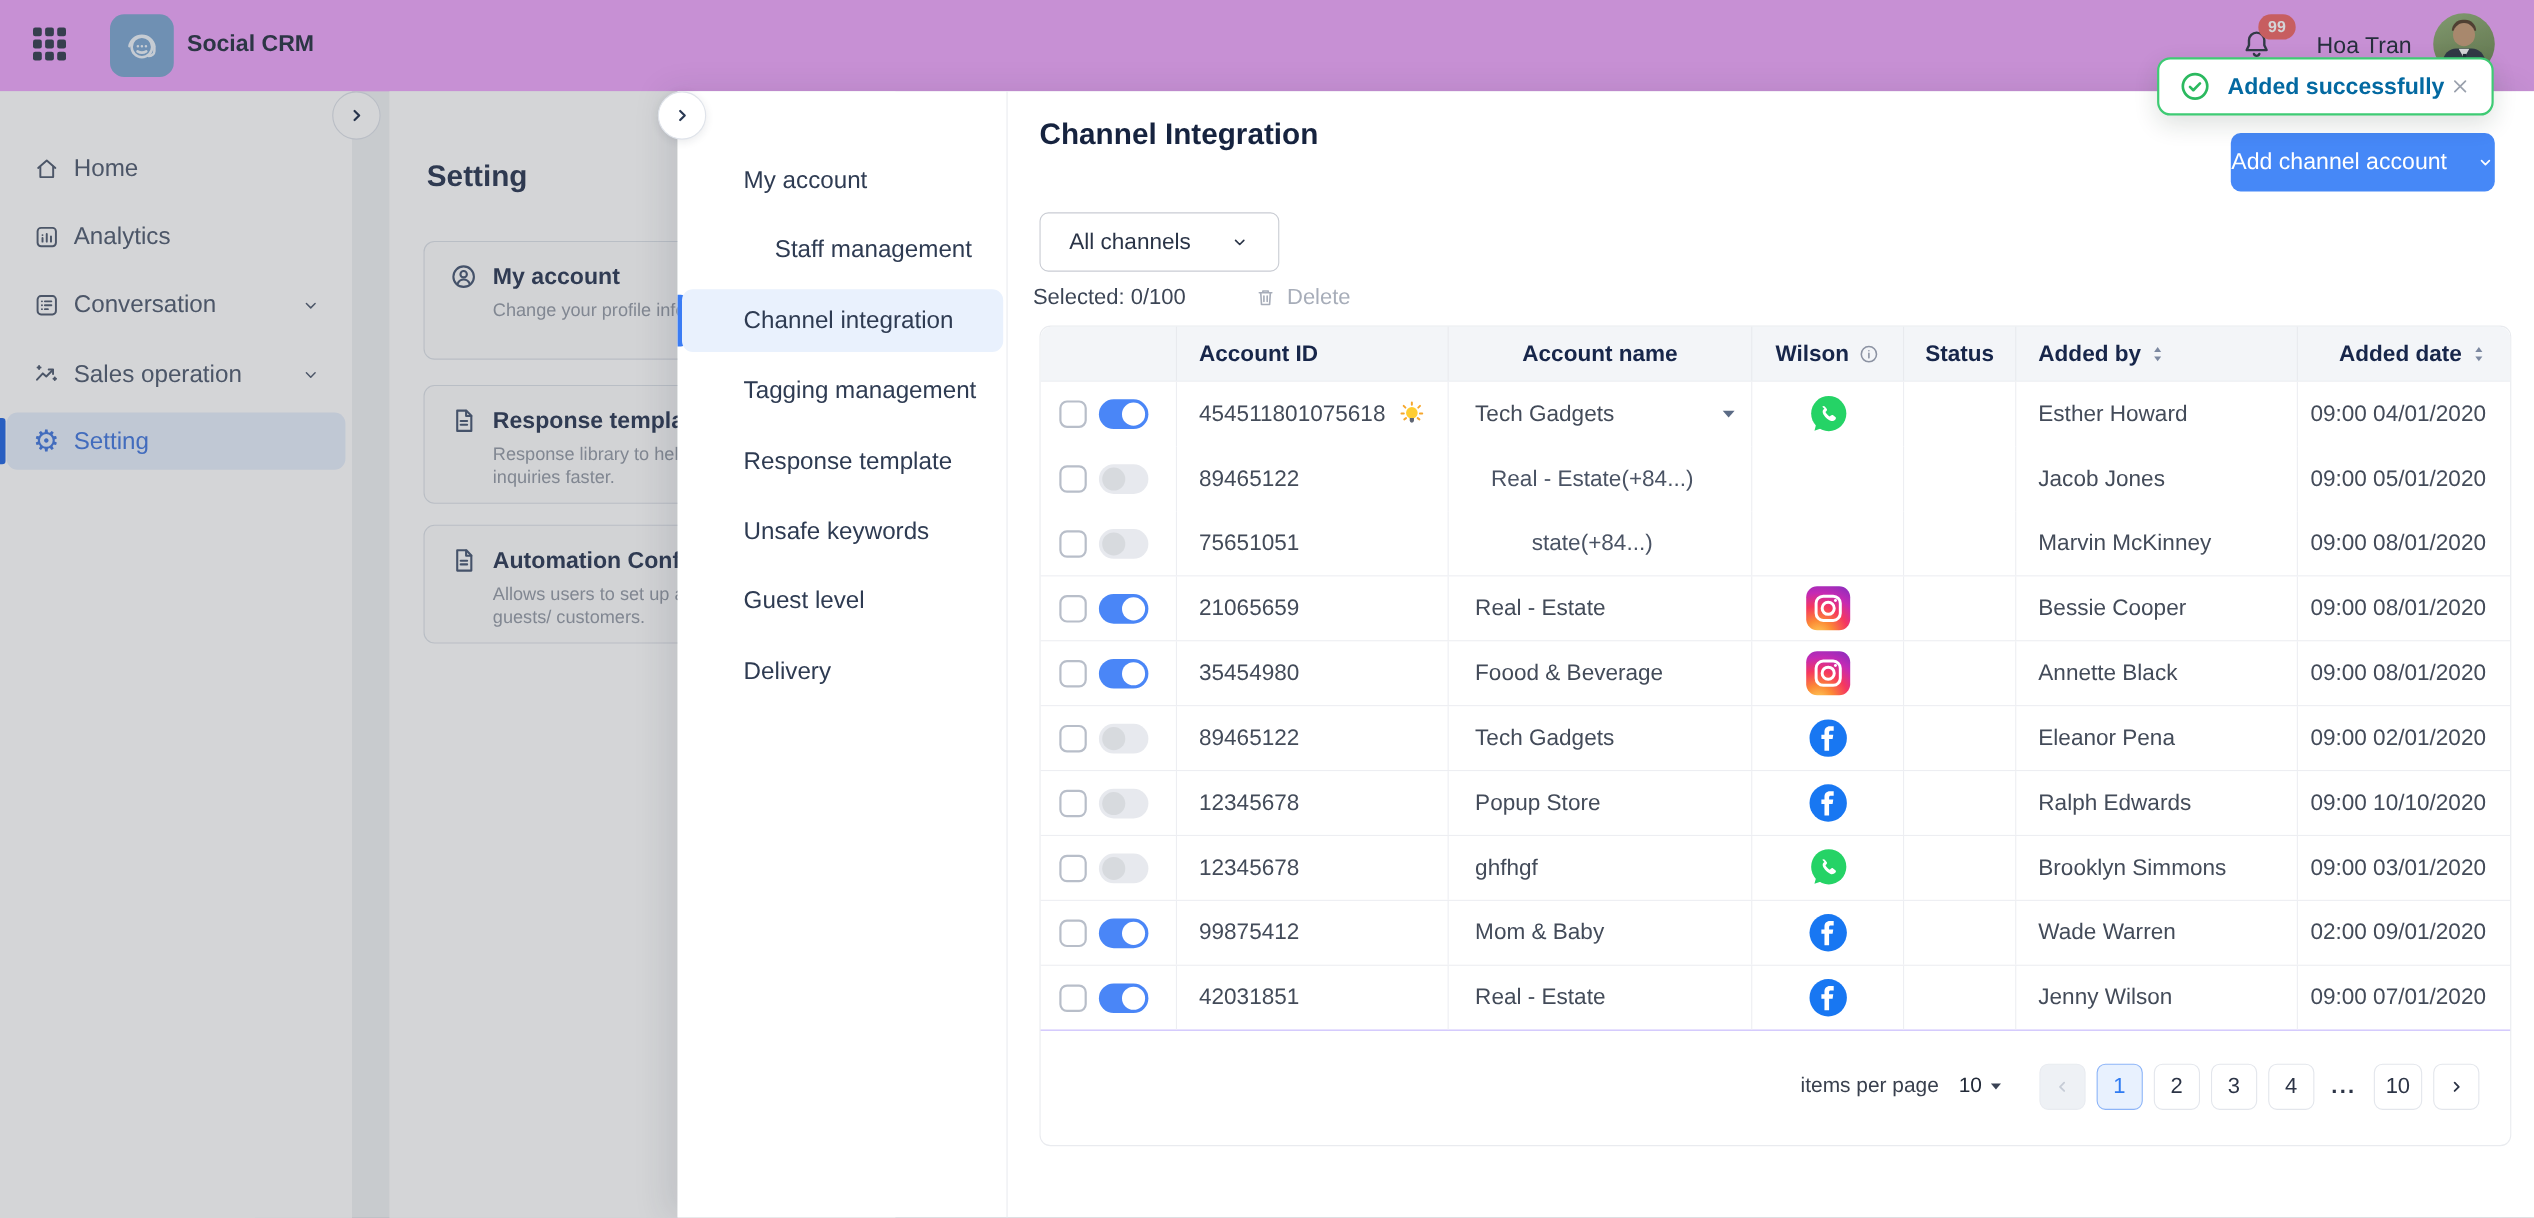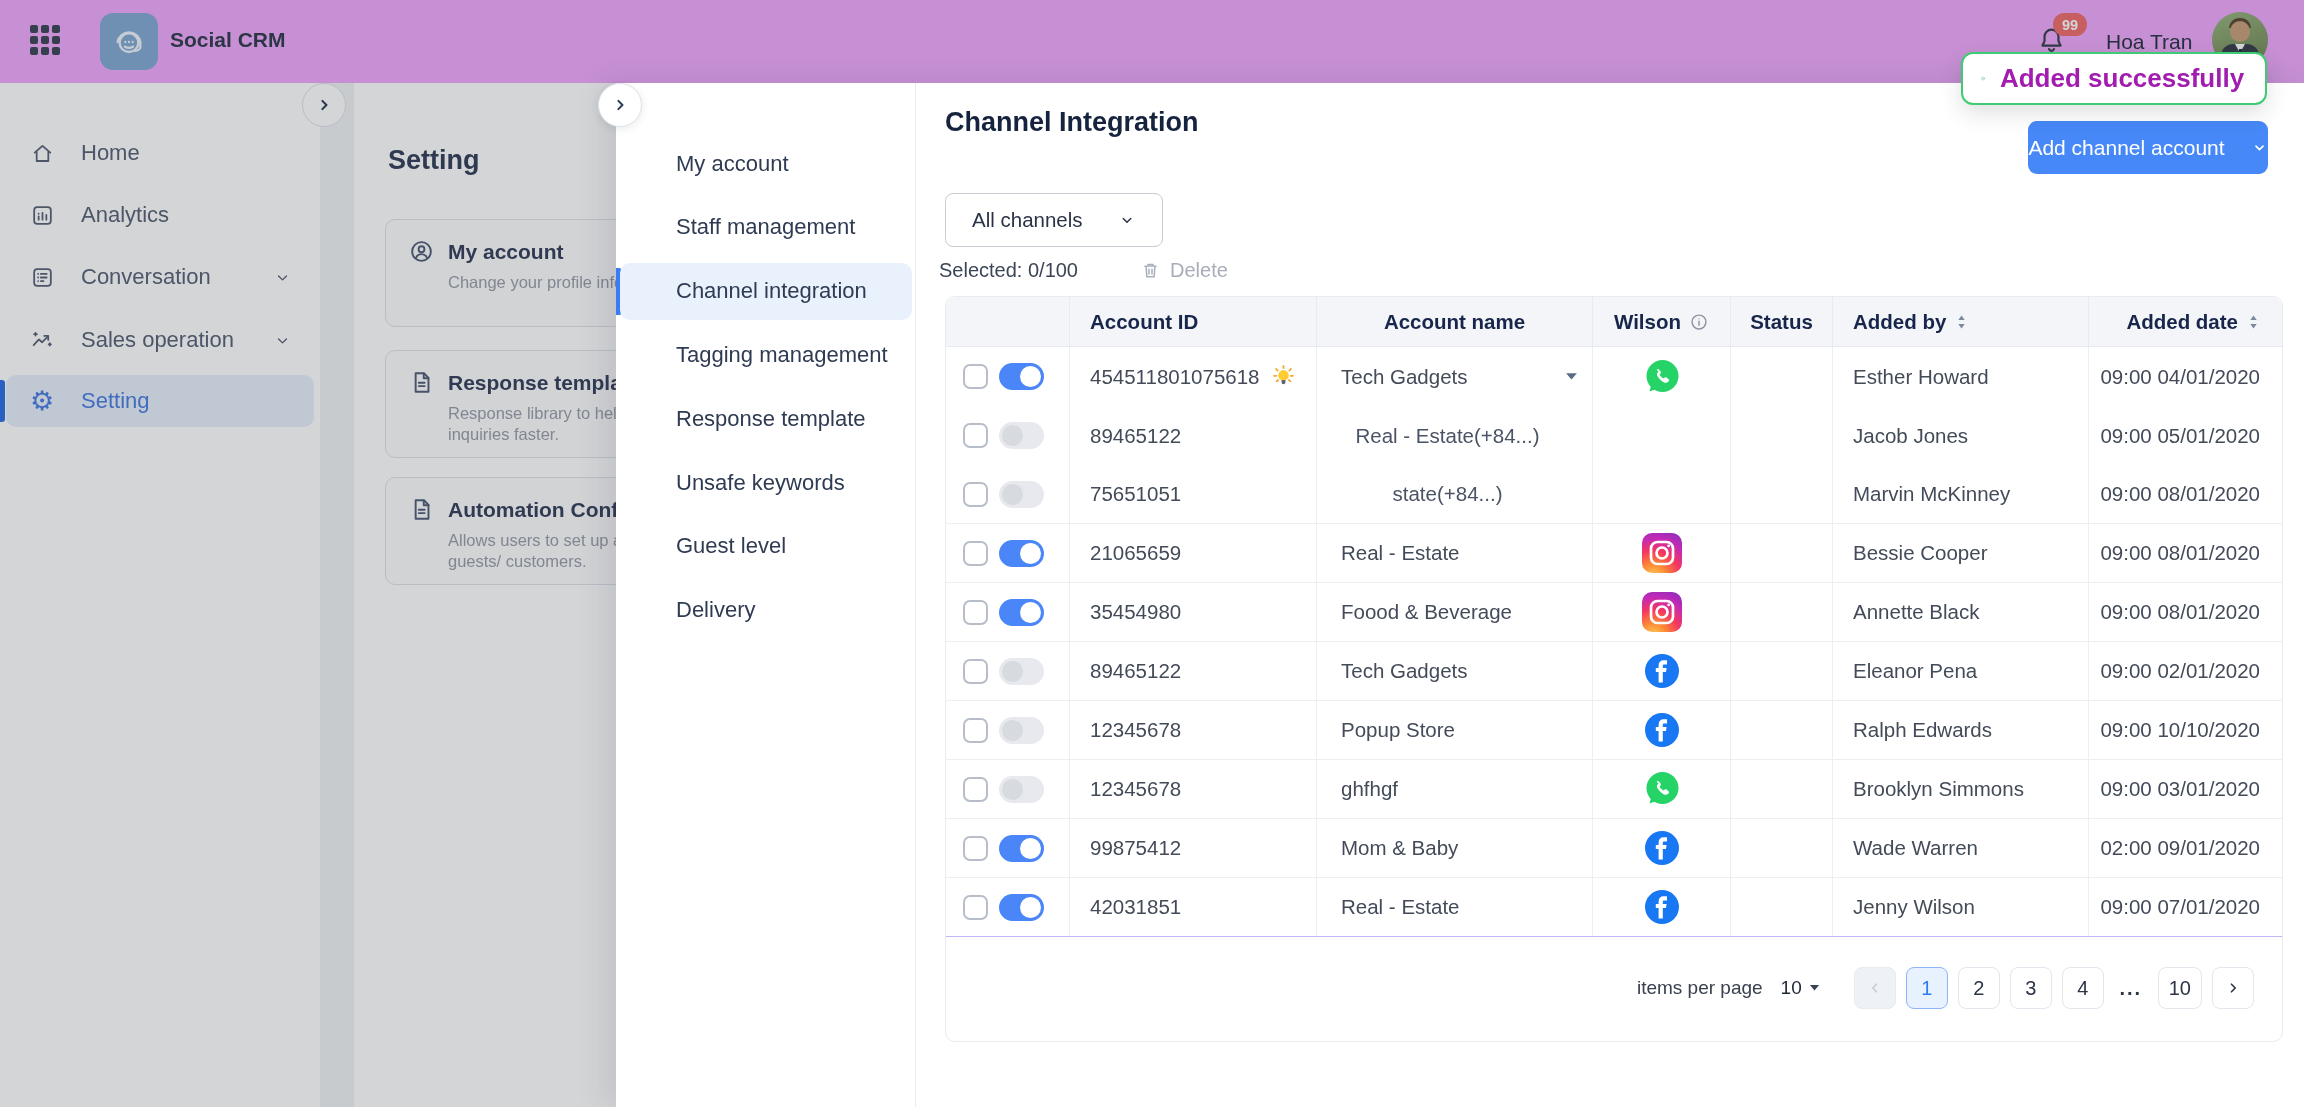--- a/index.html
+++ b/index.html
@@ -23,21 +23,21 @@
   #avatar .head{position:absolute;left:18px;top:9px;width:20px;height:21px;border-radius:50%;background:#caa27e}
   #avatar .hair{position:absolute;left:17px;top:6px;width:22px;height:10px;border-radius:10px 10px 0 0;background:#5d4a36}
   #avatar .body{position:absolute;left:9px;top:32px;width:38px;height:26px;border-radius:12px 12px 0 0;background:#39414f}
   #avatar .collar{position:absolute;left:23px;top:32px;width:10px;height:9px;background:#fff;clip-path:polygon(0 0,100% 0,50% 100%)}
   #avatar .tie{position:absolute;left:27px;top:37px;width:3px;height:14px;background:#2a3140}
 
   
   #sidebar{position:absolute;left:0;top:83px;width:320px;height:1024px;background:#fff;z-index:1}
   .side-item{position:absolute;left:6px;width:308px;height:52px;border-radius:10px;display:flex;align-items:center;font-size:22px;color:#5a6578;cursor:pointer}
   .side-item .s-ico{width:25px;height:25px;margin-left:24px;flex:0 0 auto}
-  .side-item .s-label{margin-left:26px;white-space:nowrap}
+  .side-item .s-label{margin-left:12px;white-space:nowrap}
   .side-item .s-chev{width:19px;height:19px;margin-left:auto;margin-right:22px}
   .side-item.active{background:#e7effc;color:#4d7fe0}
   .side-bar-accent{position:absolute;left:0;width:5px;background:#2f6fe4;border-radius:0 3px 3px 0}
   .gear-glyph{font-size:27px;line-height:25px;text-align:center}
 
   #settings-panel{position:absolute;left:354px;top:83px;width:460px;height:1024px;background:#fff;z-index:1}
   #settings-title{position:absolute;left:34px;top:62px;font-size:27px;font-weight:bold;color:#36425c}
   .s-card{position:absolute;left:31px;width:402px;height:108px;border:1.5px solid #dfe3e9;border-radius:10px;background:#fdfdfd}
   .s-card .c-ico{position:absolute;left:22px;top:18px;width:27px;height:27px;color:#51607a}
   .s-card .c-title{position:absolute;left:62px;top:20px;font-size:21px;font-weight:600;color:#37445e;white-space:nowrap}
@@ -115,21 +115,21 @@
   .pbtn{min-width:42px;height:42px;border:1px solid #e3e6ec;border-radius:8px;background:#fff;display:flex;align-items:center;justify-content:center;font-size:20px;color:#2c3446;cursor:pointer;padding:0 10px}
   .pbtn.disabled{background:#eef1f5;border-color:#e8ebf0;color:#c6ccd6;cursor:default}
   .pbtn.active{background:#e8f1fe;border-color:#8cb4f8;color:#2f7bf2}
   .pbtn svg{width:18px;height:18px;fill:none;stroke:currentColor;stroke-width:2.2;stroke-linecap:round;stroke-linejoin:round}
   .pdots{width:34px;text-align:center;font-size:20px;font-weight:bold;letter-spacing:2px;color:#2c3446}
 
   
   #toast{position:absolute;left:1961px;top:52px;width:306px;height:53px;background:#fff;border:2px solid #3ecb74;border-radius:12px;z-index:50;display:flex;align-items:center;padding:0 18px;box-shadow:0 8px 22px rgba(20,40,30,.14)}
   #toast .tk{width:29px;height:29px;color:#2bb95f}
   #toast .tk svg{fill:none;stroke:currentColor;stroke-width:2;stroke-linecap:round;stroke-linejoin:round;width:100%;height:100%}
-  #toast-msg{margin-left:15px;font-size:26px;font-weight:600;color:#a21caf;white-space:nowrap}
+  #toast-msg{margin-left:15px;font-size:21px;font-weight:600;color:#0369a1;white-space:nowrap}
   #toast-close{margin-left:auto;width:21px;height:21px;color:#9aa1ad;cursor:pointer}
   #toast-close svg{width:100%;height:100%;fill:none;stroke:currentColor;stroke-width:1.8;stroke-linecap:round}
 </style>
 </head>
 <body>
 
 <div id="app">
 
   <div id="topbar">
     <div id="grid-icon">
@@ -283,21 +283,21 @@
       <svg viewBox="0 0 24 24">
         <path d="m10 7 5 5-5 5"></path>
       </svg>
     </div>
 
   <div id="drawer">
     <div id="menu">
         <div class="menu-item" style="top: 52px;">
           <span>My account</span>
         </div>
-        <div class="menu-item" style="top: 115.8px;">
+        <div class="menu-item" style="top: 115.8px; justify-content: center;">
           <span>Staff management</span>
         </div>
         <div id="menu-accent" style="top: 184.6px; height: 47px;"></div>
         <div class="menu-item active" style="top: 179.6px;">
           <span>Channel integration</span>
         </div>
         <div class="menu-item" style="top: 243.4px;">
           <span>Tagging management</span>
         </div>
         <div class="menu-item" style="top: 307.2px;">

